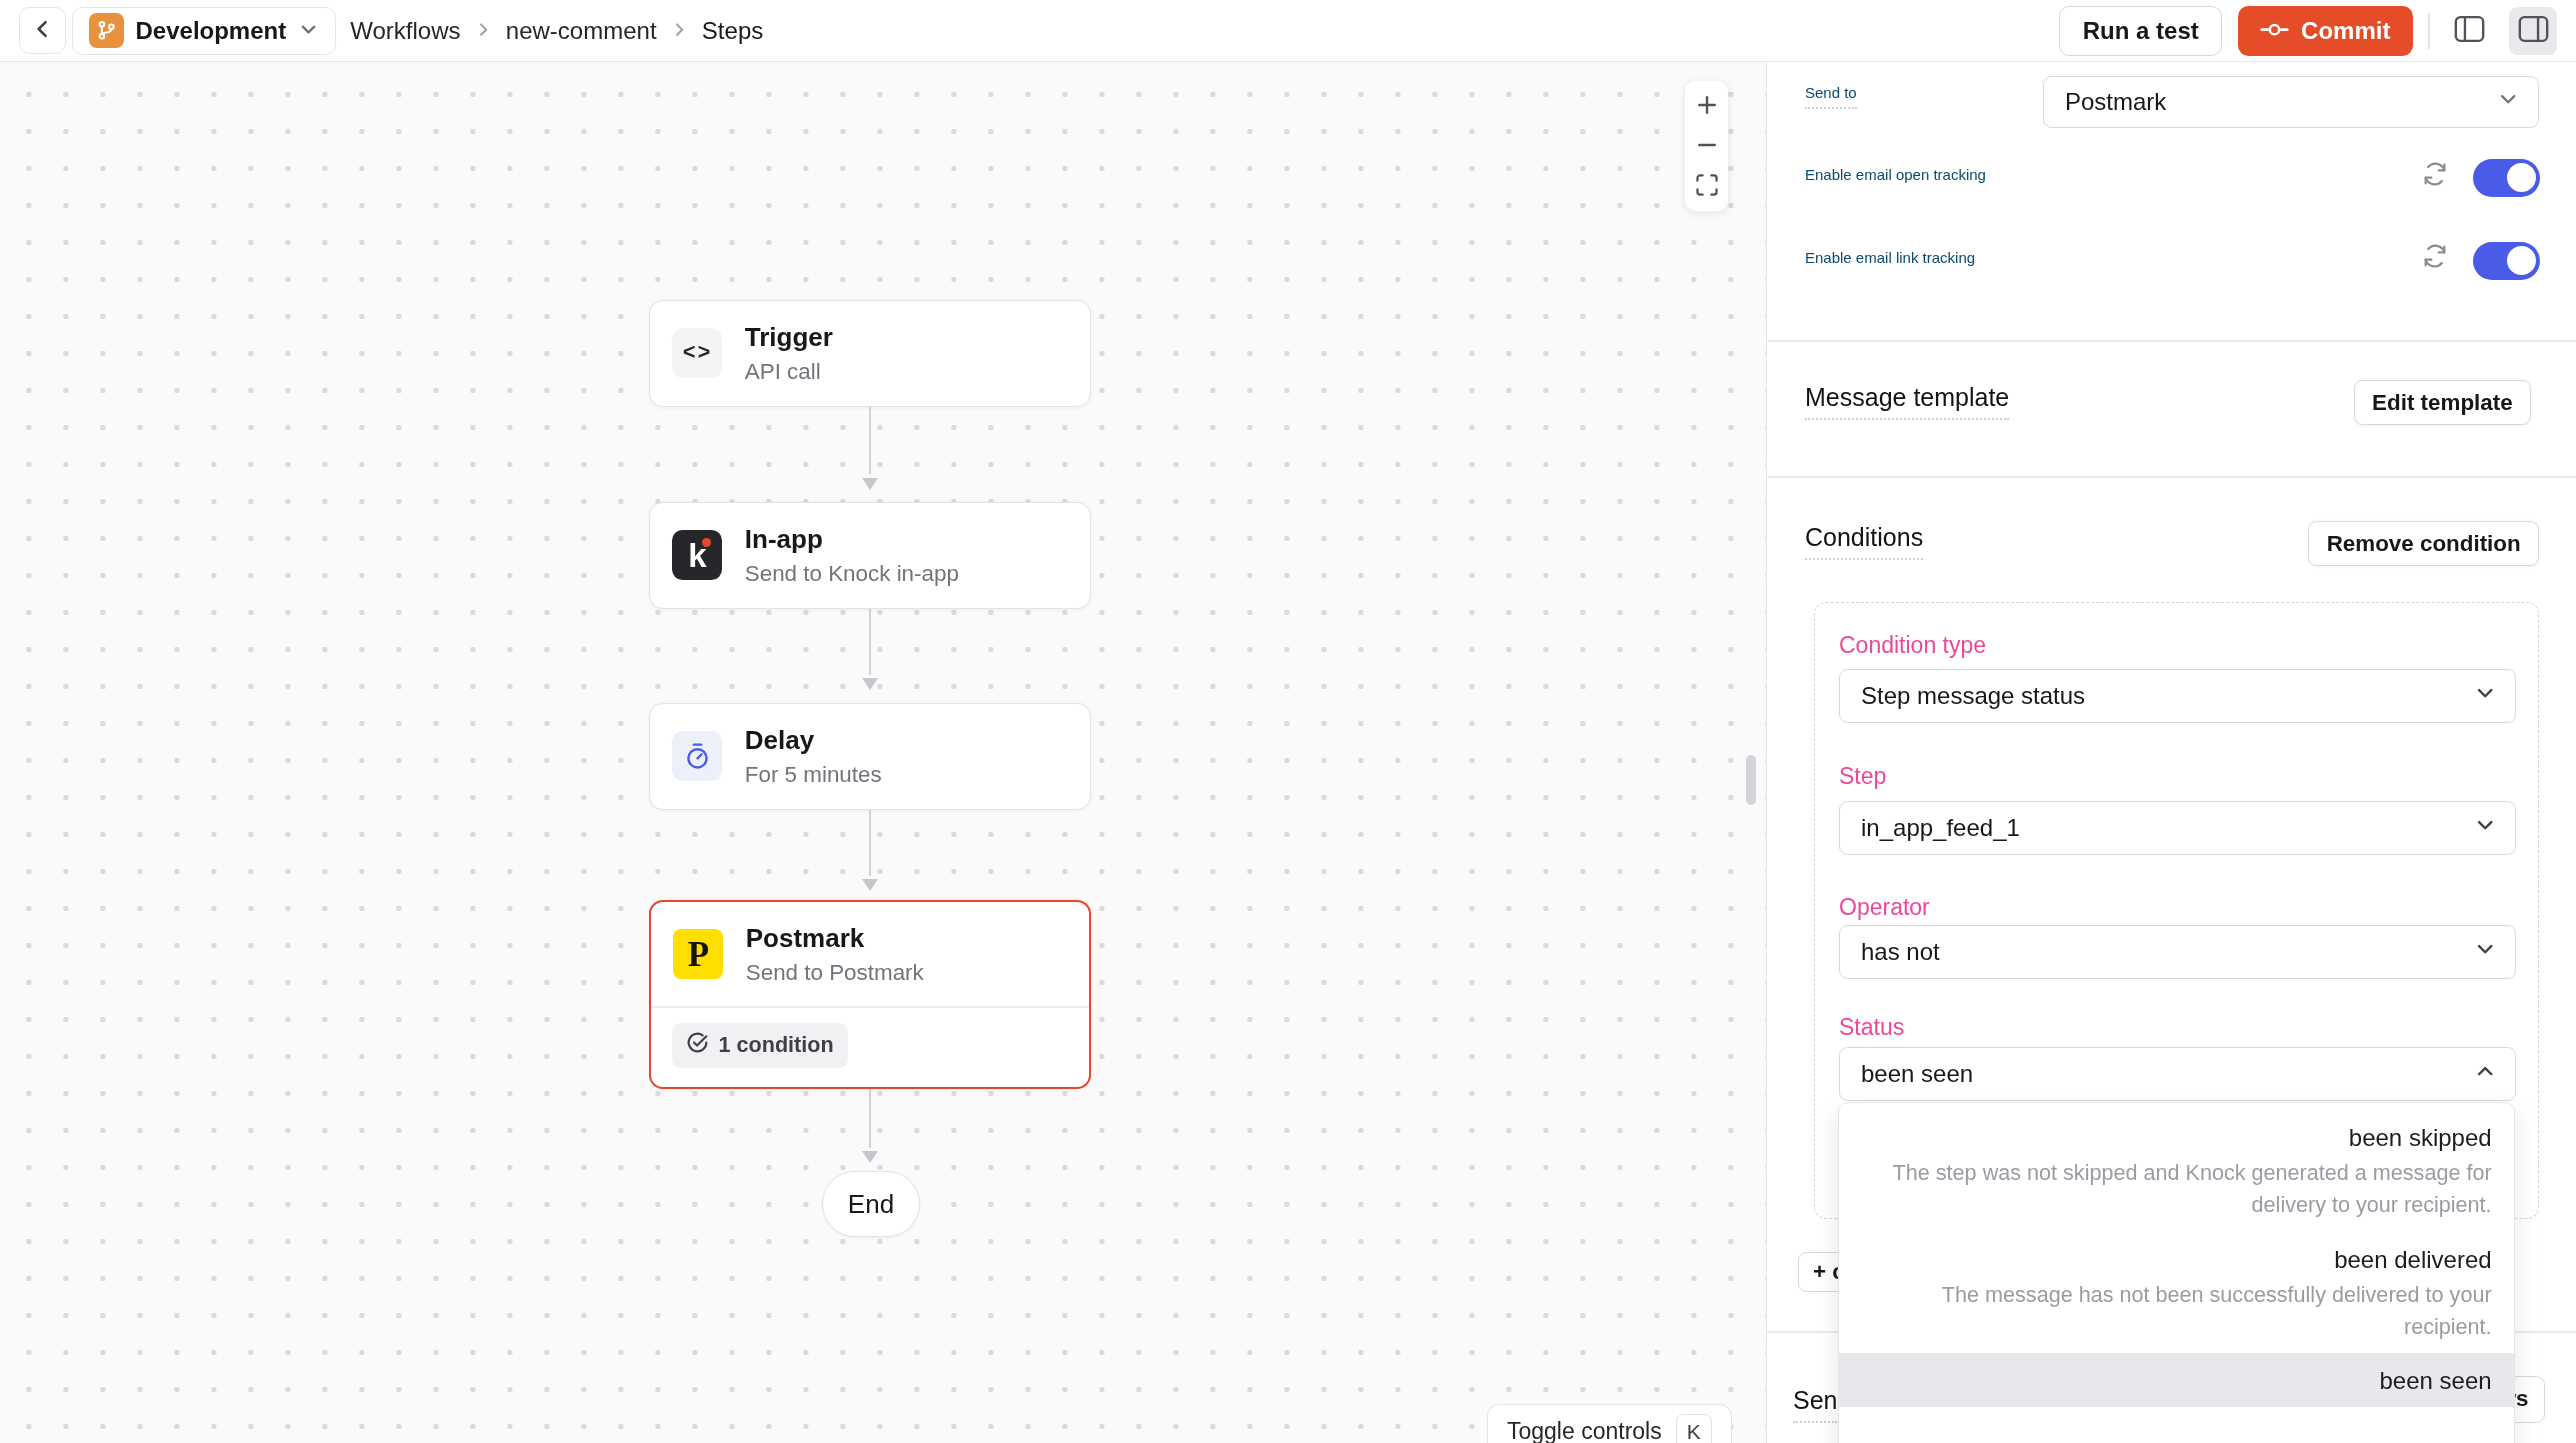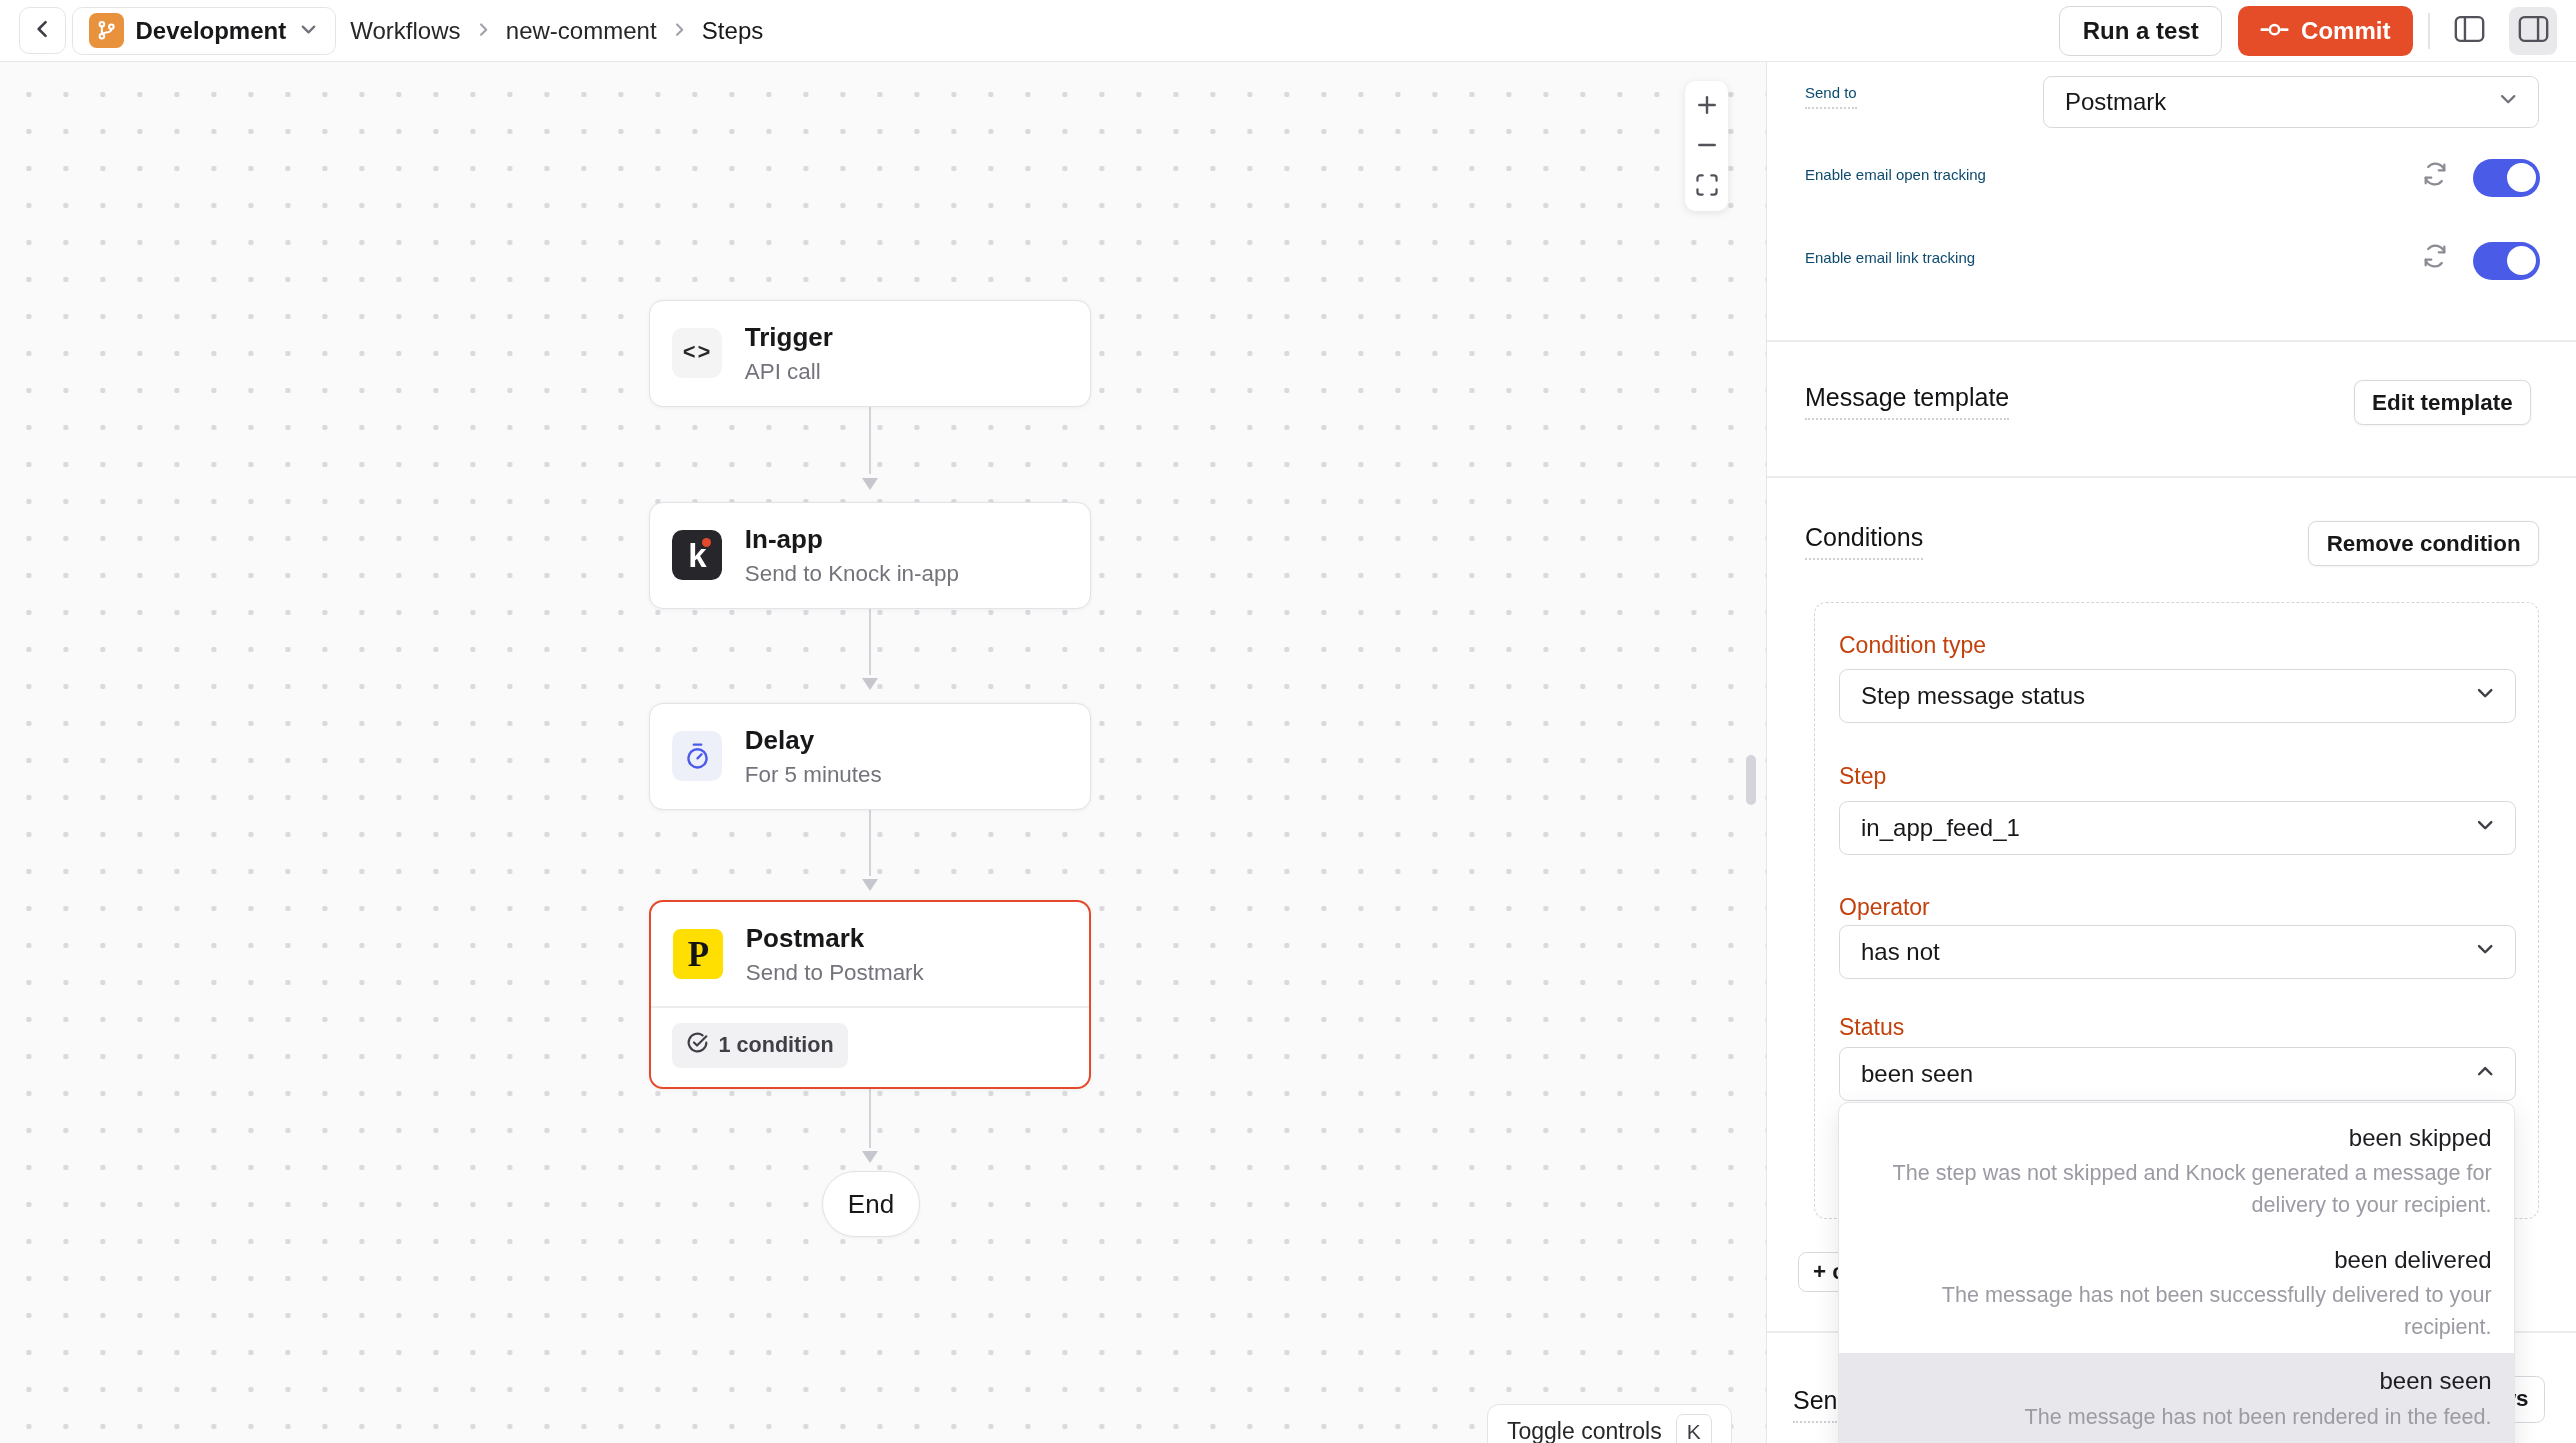--- a/index.html
+++ b/index.html
@@ -95,21 +95,21 @@
   .select { position:absolute; background:#fff; border:1.7px solid #d8d8dc; border-radius:8.6px;
             display:flex; align-items:center; justify-content:space-between;
             padding:0 19px 0 21px; font-size:24px; color:#18181b; cursor:pointer; }
   .hdivider { position:absolute; left:0; right:0; height:1.7px; background:#ececef; }
   .toggle { position:absolute; width:67px; height:38px; border-radius:19px; background:#4A5BE8; cursor:pointer; }
   .toggle::after { content:""; position:absolute; right:4.3px; top:4.3px; width:29px; height:29px;
                    border-radius:50%; background:#fff; }
   .sync { position:absolute; }
   .cond-card { position:absolute; left:47px; top:540px; width:725px; height:617px;
                border:1.7px dashed #d4d4d8; border-radius:12px; }
-  .card-label { position:absolute; font-size:23px; color:#c2410c; }
+  .card-label { position:absolute; font-size:23px; color:#ec4899; }
   .addor-btn { position:absolute; left:31px; top:1190px; height:40px; padding:0 14px; background:#fff;
                border:1.7px solid #d8d8dc; border-radius:8.6px; font-size:22.4px; font-weight:600;
                color:#18181b; white-space:nowrap; z-index:1; cursor:pointer; }
   .bottom-btn { position:absolute; left:604px; top:1314px; width:174px; height:47px; background:#fff;
                 border:1.7px solid #d8d8dc; border-radius:8.6px; z-index:1; cursor:pointer; }
   .bottom-btn span { position:absolute; right:15.5px; top:8.6px; font-size:22.4px; font-weight:600; color:#18181b; }
   .dropdown { position:absolute; left:71px; top:1040px; width:677px; height:518px; background:#fff;
               border:1.7px solid #e5e5e9; border-radius:10.4px; box-shadow:0 8.6px 26px rgba(16,24,40,.10);
               padding:7px 0; z-index:10; overflow:hidden; }
   .option { padding:12px 22.4px 10.4px; cursor:pointer;text-align:right; }
@@ -385,19 +385,18 @@
       <div class="option">
         <div class="opt-title">been skipped</div>
         <div class="opt-desc">The step was not skipped and Knock generated a message for delivery to your recipient.</div>
       </div>
       <div class="option">
         <div class="opt-title">been delivered</div>
         <div class="opt-desc">The message has not been successfully delivered to your recipient.</div>
       </div>
       <div class="option highlighted">
         <div class="opt-title">been seen</div>
-        <div class="opt-desc">The message has not been rendered in the feed.</div>
       </div>
 
     </div>
   </div>
 </div>
 
 
 </body></html>

